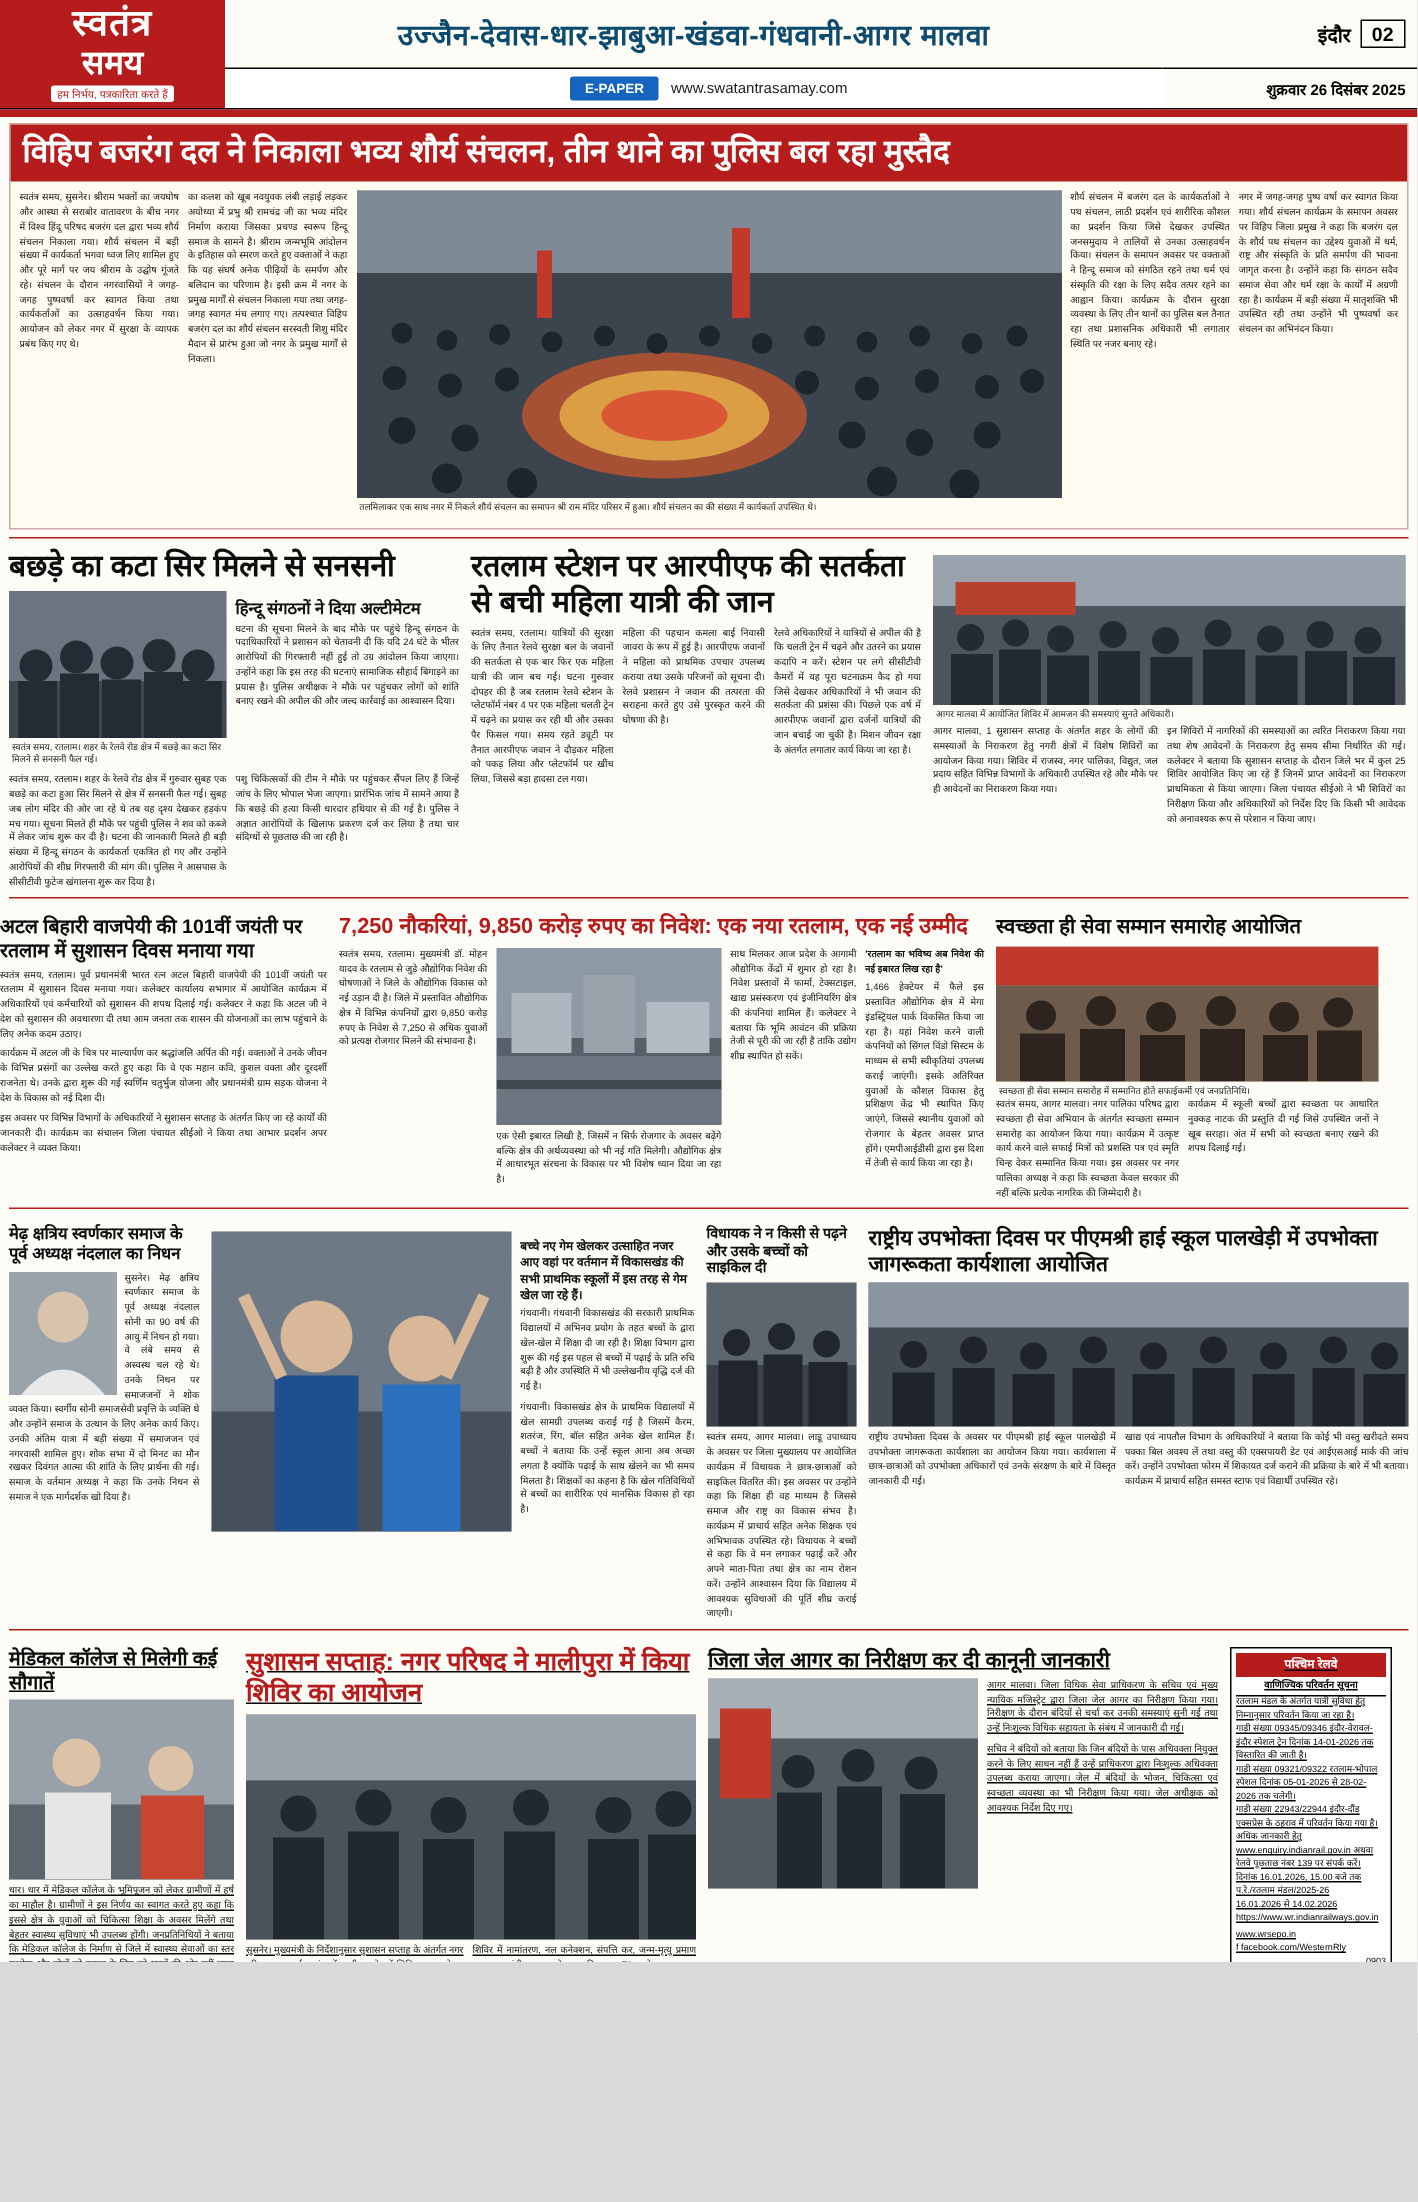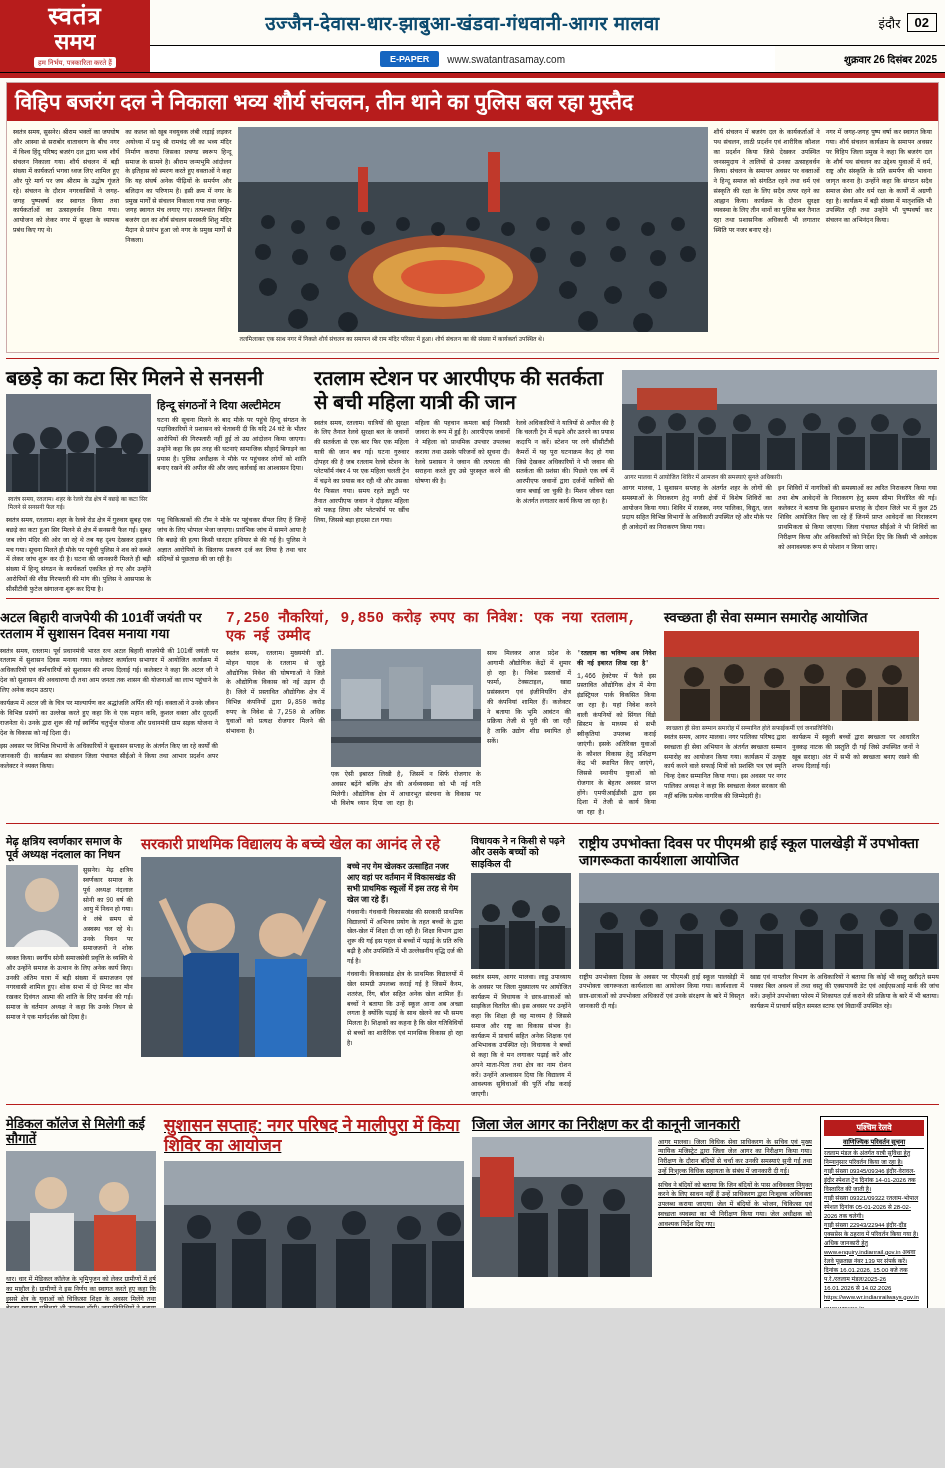--- a/index.html
+++ b/index.html
@@ -12,21 +12,21 @@
   .logo-l2{font-size:22px;font-weight:bold;line-height:1.1;margin-top:2px;}
   .logo-tag{font-size:7px;background:#fff;color:#b71c1c;padding:1px 4px;margin-top:3px;border-radius:2px;}
   .mast-mid{flex:1;display:flex;flex-direction:column;}
   .mast-top{flex:1;display:flex;align-items:center;justify-content:center;border-bottom:1px solid #000;}
   .mast-top-text{font-size:19px;font-weight:bold;color:#0c4a6e;letter-spacing:.5px;}
   .mast-bottom{height:26px;display:flex;align-items:center;background:#fff;}
   .epaper{background:#1565c0;color:#fff;font-size:9px;font-weight:bold;padding:3px 10px;margin-left:230px;border-radius:2px;}
   .weburl{font-size:10px;color:#222;margin-left:8px;}
   .mast-right{width:170px;display:flex;flex-direction:column;}
   .mr-top{flex:1;display:flex;align-items:center;justify-content:flex-end;border-bottom:1px solid #000;padding-right:8px;}
-  .city{font-size:13px;font-weight:normal;margin-right:6px;}
+  .city{font-size:13px;font-weight:bold;margin-right:6px;}
   .pageno{border:1px solid #000;font-size:13px;font-weight:bold;padding:1px 7px;}
   .mr-bot{height:26px;display:flex;align-items:center;justify-content:flex-end;padding-right:8px;font-size:10px;font-weight:bold;}
   .redline{height:5px;background:#b71c1c;}
   
   .lead{border:1px solid #caa; margin:4px 6px 0 6px;background:#fffdf2;}
   .lead-head{background:#b71c1c;color:#fff;font-size:21px;font-weight:bold;padding:6px 8px;line-height:1.25;}
   .lead-body{display:flex;padding:6px 6px 8px 6px;gap:6px;}
   .col{font-size:6.3px;line-height:1.55;text-align:justify;color:#111;}
   .lead .col{width:150px;}
   .lead-photo{width:470px;}
@@ -241,21 +241,21 @@
   <div class="sep"></div>
 
   <div class="band3">
     <div style="width:218px;">
       <div class="hl" style="font-size:13px;">अटल बिहारी वाजपेयी की 101वीं जयंती पर रतलाम में सुशासन दिवस मनाया गया</div>
       <div class="col" style="margin-top:4px;">स्वतंत्र समय, रतलाम। पूर्व प्रधानमंत्री भारत रत्न अटल बिहारी वाजपेयी की 101वीं जयंती पर रतलाम में सुशासन दिवस मनाया गया। कलेक्टर कार्यालय सभागार में आयोजित कार्यक्रम में अधिकारियों एवं कर्मचारियों को सुशासन की शपथ दिलाई गई। कलेक्टर ने कहा कि अटल जी ने देश को सुशासन की अवधारणा दी तथा आम जनता तक शासन की योजनाओं का लाभ पहुंचाने के लिए अनेक कदम उठाए।</div>
       <div class="col" style="margin-top:4px;">कार्यक्रम में अटल जी के चित्र पर माल्यार्पण कर श्रद्धांजलि अर्पित की गई। वक्ताओं ने उनके जीवन के विभिन्न प्रसंगों का उल्लेख करते हुए कहा कि वे एक महान कवि, कुशल वक्ता और दूरदर्शी राजनेता थे। उनके द्वारा शुरू की गई स्वर्णिम चतुर्भुज योजना और प्रधानमंत्री ग्राम सड़क योजना ने देश के विकास को नई दिशा दी।</div>
       <div class="col" style="margin-top:4px;">इस अवसर पर विभिन्न विभागों के अधिकारियों ने सुशासन सप्ताह के अंतर्गत किए जा रहे कार्यों की जानकारी दी। कार्यक्रम का संचालन जिला पंचायत सीईओ ने किया तथा आभार प्रदर्शन अपर कलेक्टर ने व्यक्त किया।</div>
     </div>
 
-    <div style="width:430px;font-family:Liberation Mono, monospace;">
+    <div style="width:430px;">
       <div class="hl hl-red" style="font-size:14.5px;">7,250 नौकरियां, 9,850 करोड़ रुपए का निवेश: एक नया रतलाम, एक नई उम्मीद</div>
       <div style="display:flex;gap:6px;margin-top:4px;">
         <div class="col" style="width:100px;">स्वतंत्र समय, रतलाम। मुख्यमंत्री डॉ. मोहन यादव के रतलाम से जुड़े औद्योगिक निवेश की घोषणाओं ने जिले के औद्योगिक विकास को नई उड़ान दी है। जिले में प्रस्तावित औद्योगिक क्षेत्र में विभिन्न कंपनियों द्वारा 9,850 करोड़ रुपए के निवेश से 7,250 से अधिक युवाओं को प्रत्यक्ष रोजगार मिलने की संभावना है।</div>
         <div style="width:150px;">
           <div class="ph p4">
             <svg width="150" height="118" viewBox="0 0 150 118">
               <rect width="150" height="118" fill="#8d99a5"></rect>
               <rect y="70" width="150" height="48" fill="#6c7680"></rect>
               <rect x="0" y="60" width="150" height="12" fill="#55606a"></rect>
               <rect x="10" y="30" width="40" height="40" fill="#aeb7bf"></rect>
@@ -316,21 +316,20 @@
             <rect width="72" height="82" fill="#9aa2aa"></rect>
             <circle cx="36" cy="30" r="17" fill="#d8c3ac"></circle>
             <path d="M8 82 Q36 48 64 82 Z" fill="#e9e9e9"></path>
           </svg>
         </div>
         <div class="col">सुसनेर। मेढ़ क्षत्रिय स्वर्णकार समाज के पूर्व अध्यक्ष नंदलाल सोनी का 90 वर्ष की आयु में निधन हो गया। वे लंबे समय से अस्वस्थ चल रहे थे। उनके निधन पर समाजजनों ने शोक व्यक्त किया। स्वर्गीय सोनी समाजसेवी प्रवृत्ति के व्यक्ति थे और उन्होंने समाज के उत्थान के लिए अनेक कार्य किए। उनकी अंतिम यात्रा में बड़ी संख्या में समाजजन एवं नगरवासी शामिल हुए। शोक सभा में दो मिनट का मौन रखकर दिवंगत आत्मा की शांति के लिए प्रार्थना की गई। समाज के वर्तमान अध्यक्ष ने कहा कि उनके निधन से समाज ने एक मार्गदर्शक खो दिया है।</div>
       </div>
     </div>
 
     <div style="width:325px;">
-      <div class="hl hl-red" style="font-size:15px;">सरकारी प्राथमिक विद्यालय के बच्चे खेल का आनंद ले रहे</div>
       <div style="display:flex;gap:6px;margin-top:4px;">
         <div style="width:200px;">
           <div class="ph p6">
             <svg width="200" height="200" viewBox="0 0 200 200">
               <rect width="200" height="200" fill="#6d7a86"></rect>
               <rect y="120" width="200" height="80" fill="#46505a"></rect>
               <circle cx="70" cy="70" r="24" fill="#d9b89a"></circle>
               <rect x="42" y="96" width="56" height="104" fill="#1f4f8f"></rect>
               <circle cx="140" cy="78" r="22" fill="#d9b89a"></circle>
               <rect x="114" y="102" width="52" height="98" fill="#2b6fbf"></rect>

